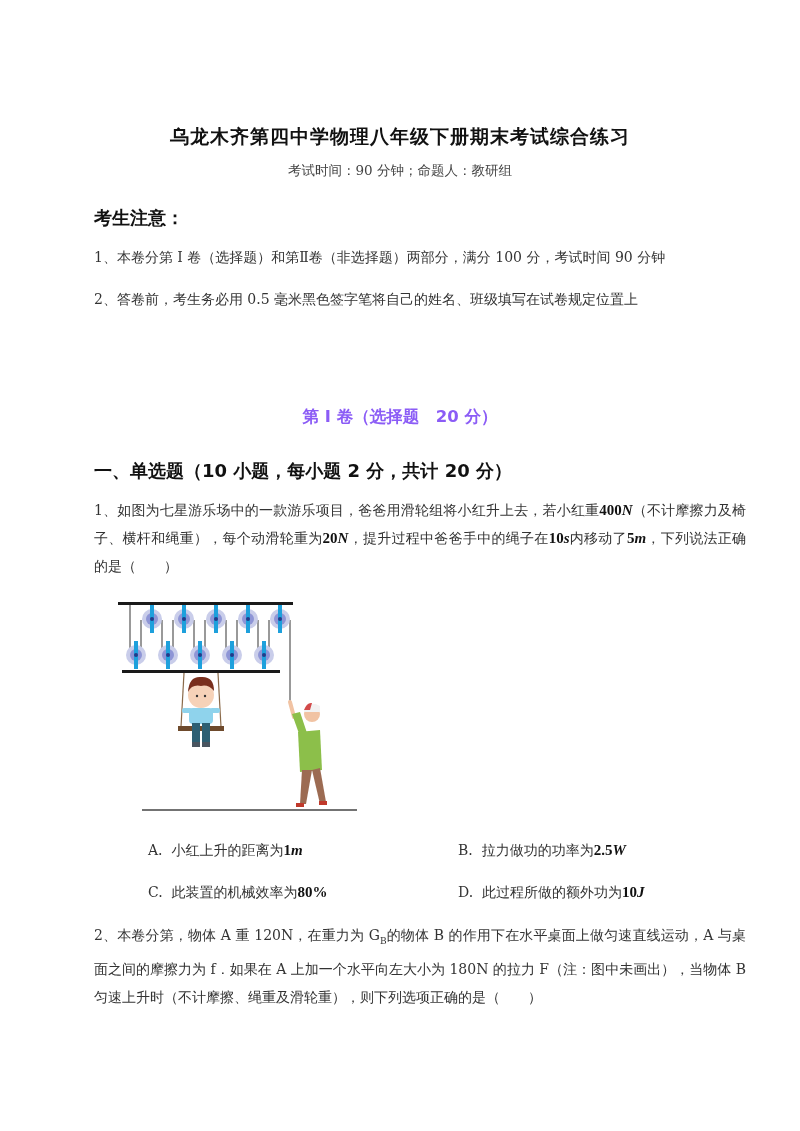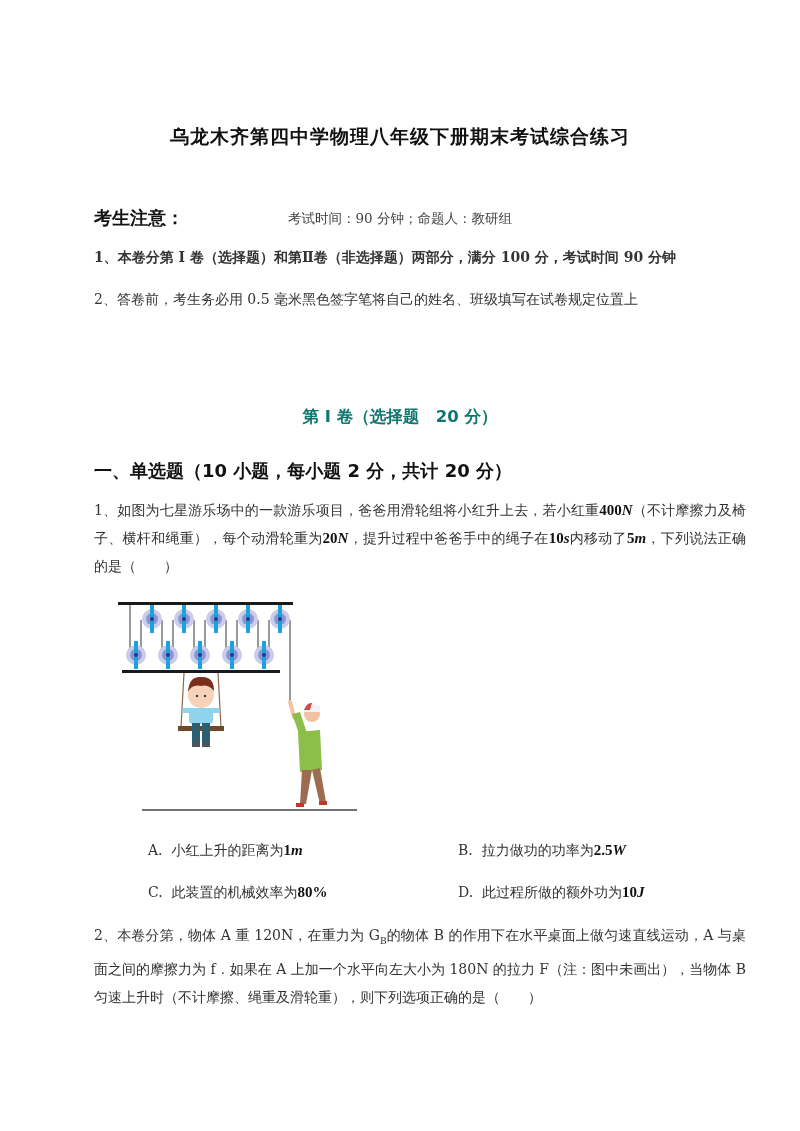--- a/index.html
+++ b/index.html
@@ -3,44 +3,44 @@
 <meta charset="utf-8">
 <style>
   html, body { margin: 0; padding: 0; background: #ffffff; }
   body { width: 800px; height: 1131px; position: relative; overflow: hidden;
          font-family: "DejaVu Serif", "Liberation Serif", serif; color: #222; }
   .page { position: absolute; left: 0; top: 4px; width: 800px; height: 1131px; }
   .title { position: absolute; top: 120px; left: 0; width: 800px; text-align: center;
            font-family: "DejaVu Sans", "Liberation Sans", sans-serif; font-weight: bold;
            font-size: 19px; letter-spacing: 1px; color: #111; }
   .subtitle { position: absolute; top: 158px; left: 0; width: 800px; text-align: center;
-              font-size: 13.5px; color: #444; margin-top: 48px; }
+              font-size: 13.5px; color: #444; }
   .heading-bold { position: absolute; left: 94px; font-weight: bold; font-size: 18px; color: #111;
                   font-family: "DejaVu Sans", "Liberation Sans", sans-serif; }
   .para { position: absolute; left: 94px; width: 652px; font-size: 14px; line-height: 27px; color: #333; }
   .section-title { position: absolute; top: 402px; left: 0; width: 800px; text-align: center;
-                   font-weight: bold; font-size: 16.5px; color: #0f766e;
+                   font-weight: bold; font-size: 16.5px; color: #8b5cf6;
                    font-family: "DejaVu Sans", "Liberation Sans", sans-serif; }
   .q-text { position: absolute; left: 94px; width: 652px; font-size: 14px; line-height: 28px; color: #333; text-align: justify; }
   .em { font-family: "Liberation Serif", "DejaVu Serif", serif; font-size: 15px; font-weight: bold; color: #111; }
   .em i { font-style: italic; }
   .option { position: absolute; font-size: 14px; color: #333; margin-left: 34px; }
   .figure { position: absolute; left: 112px; top: 588px; width: 250px; height: 225px; }
   sub { font-size: 9px; }
 </style>
 </head>
 <body>
 
 <div class="page">
 
   <div class="title">乌龙木齐第四中学物理八年级下册期末考试综合练习</div>
   <div class="subtitle">考试时间：90 分钟；命题人：教研组</div>
 
   <div class="heading-bold" style="top:202px;">考生注意：</div>
-  <div class="para" style="top:240px;font-weight:bold;">1、本卷分第 I 卷（选择题）和第Ⅱ卷（非选择题）两部分，满分 100 分，考试时间 90 分钟</div>
+  <div class="para" style="top:240px;">1、本卷分第 I 卷（选择题）和第Ⅱ卷（非选择题）两部分，满分 100 分，考试时间 90 分钟</div>
   <div class="para" style="top:282px;">2、答卷前，考生务必用 0.5 毫米黑色签字笔将自己的姓名、班级填写在试卷规定位置上</div>
 
   <div class="section-title">第 I 卷（选择题　20 分）</div>
   <div class="heading-bold" style="top:455px; font-weight:bold;">一、单选题（10 小题，每小题 2 分，共计 20 分）</div>
 
   <div class="q-text" style="top:492px;">
     <span>1、</span><span>如图为七星游乐场中的一款游乐项目，爸爸用滑轮组将小红升上去，若小红重</span><span class="em"><span>400</span><i>N</i></span><span>（不计摩擦力及椅子、横杆和绳重），每个动滑轮重为</span><span class="em"><span>20</span><i>N</i></span><span>，提升过程中爸爸手中的绳子在</span><span class="em"><span>10</span><i>s</i></span><span>内移动了</span><span class="em"><span>5</span><i>m</i></span><span>，下列说法正确的是（　　）</span>
   </div>
 
   <svg class="figure" viewBox="0 0 250 225" width="250" height="225">

